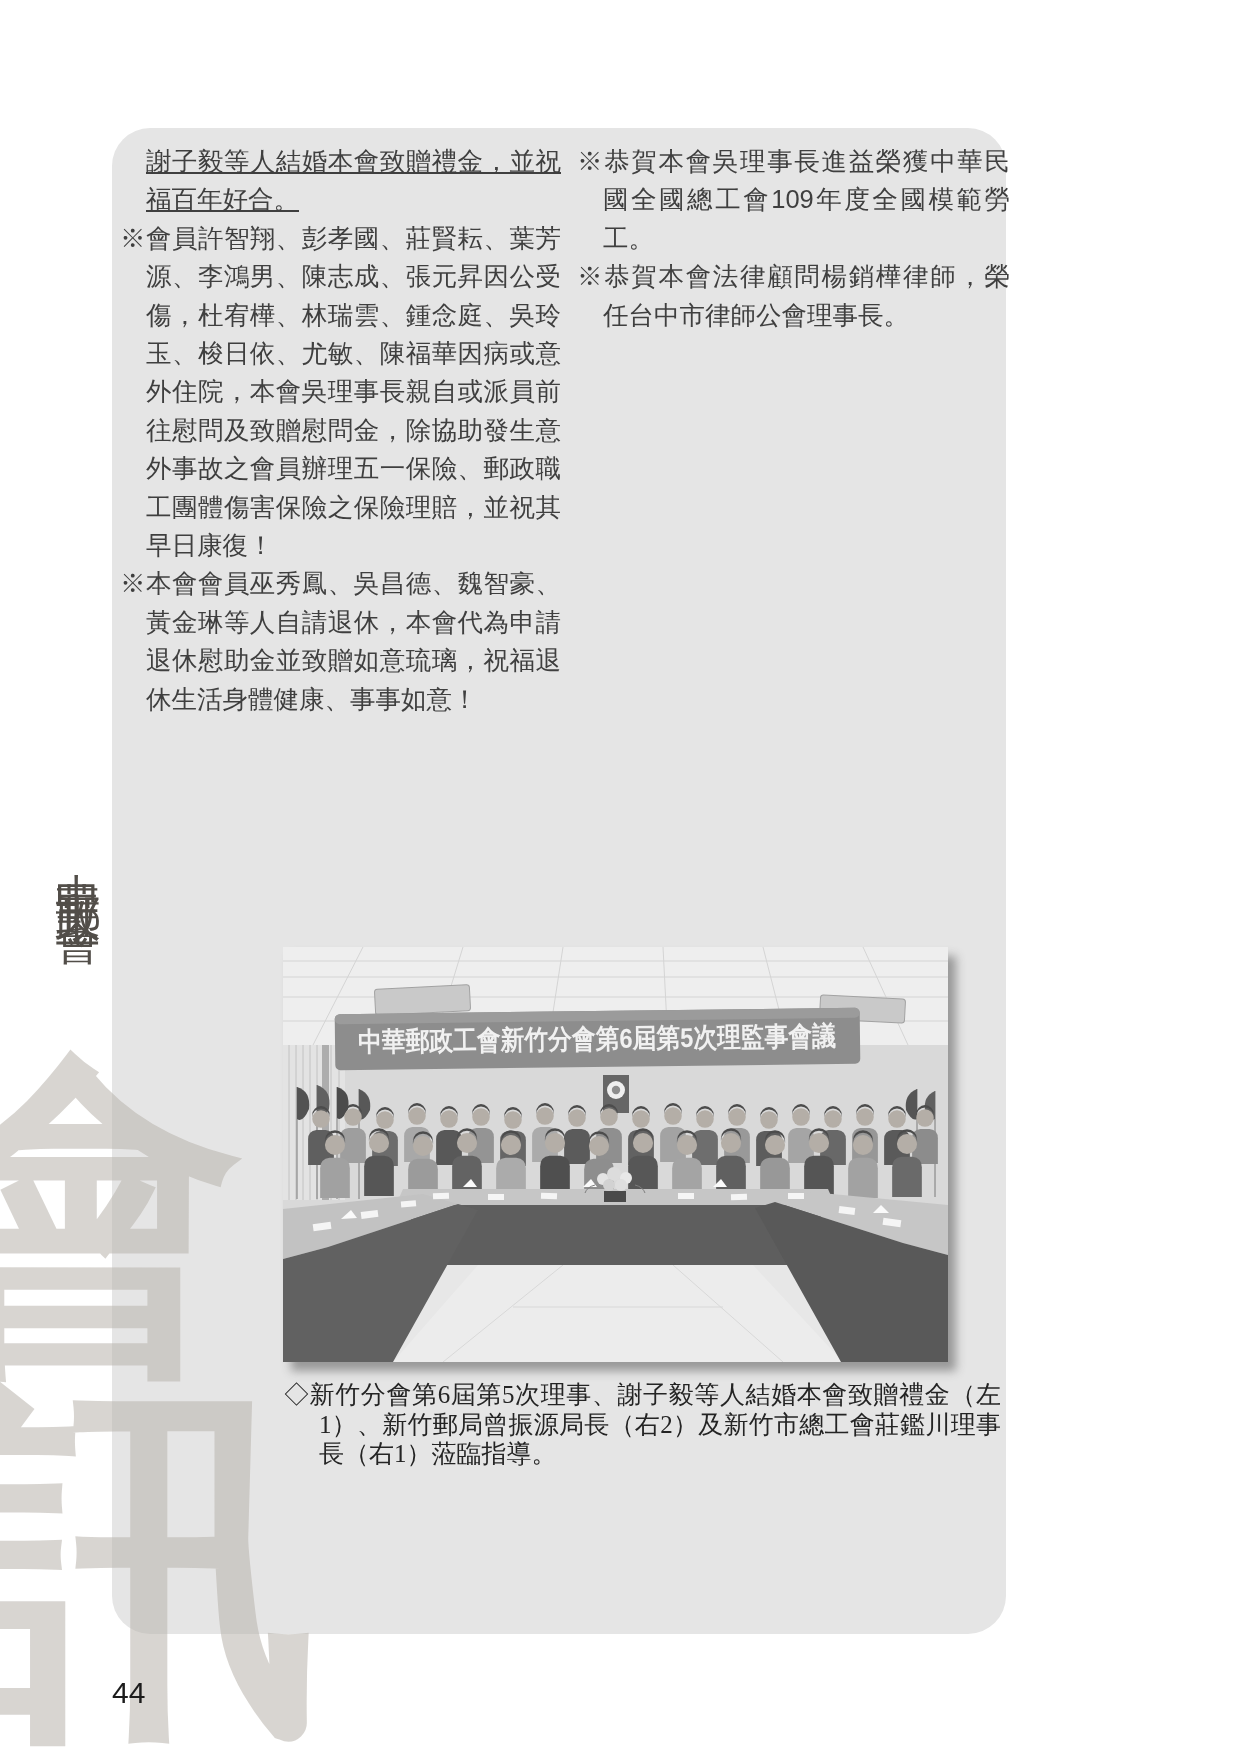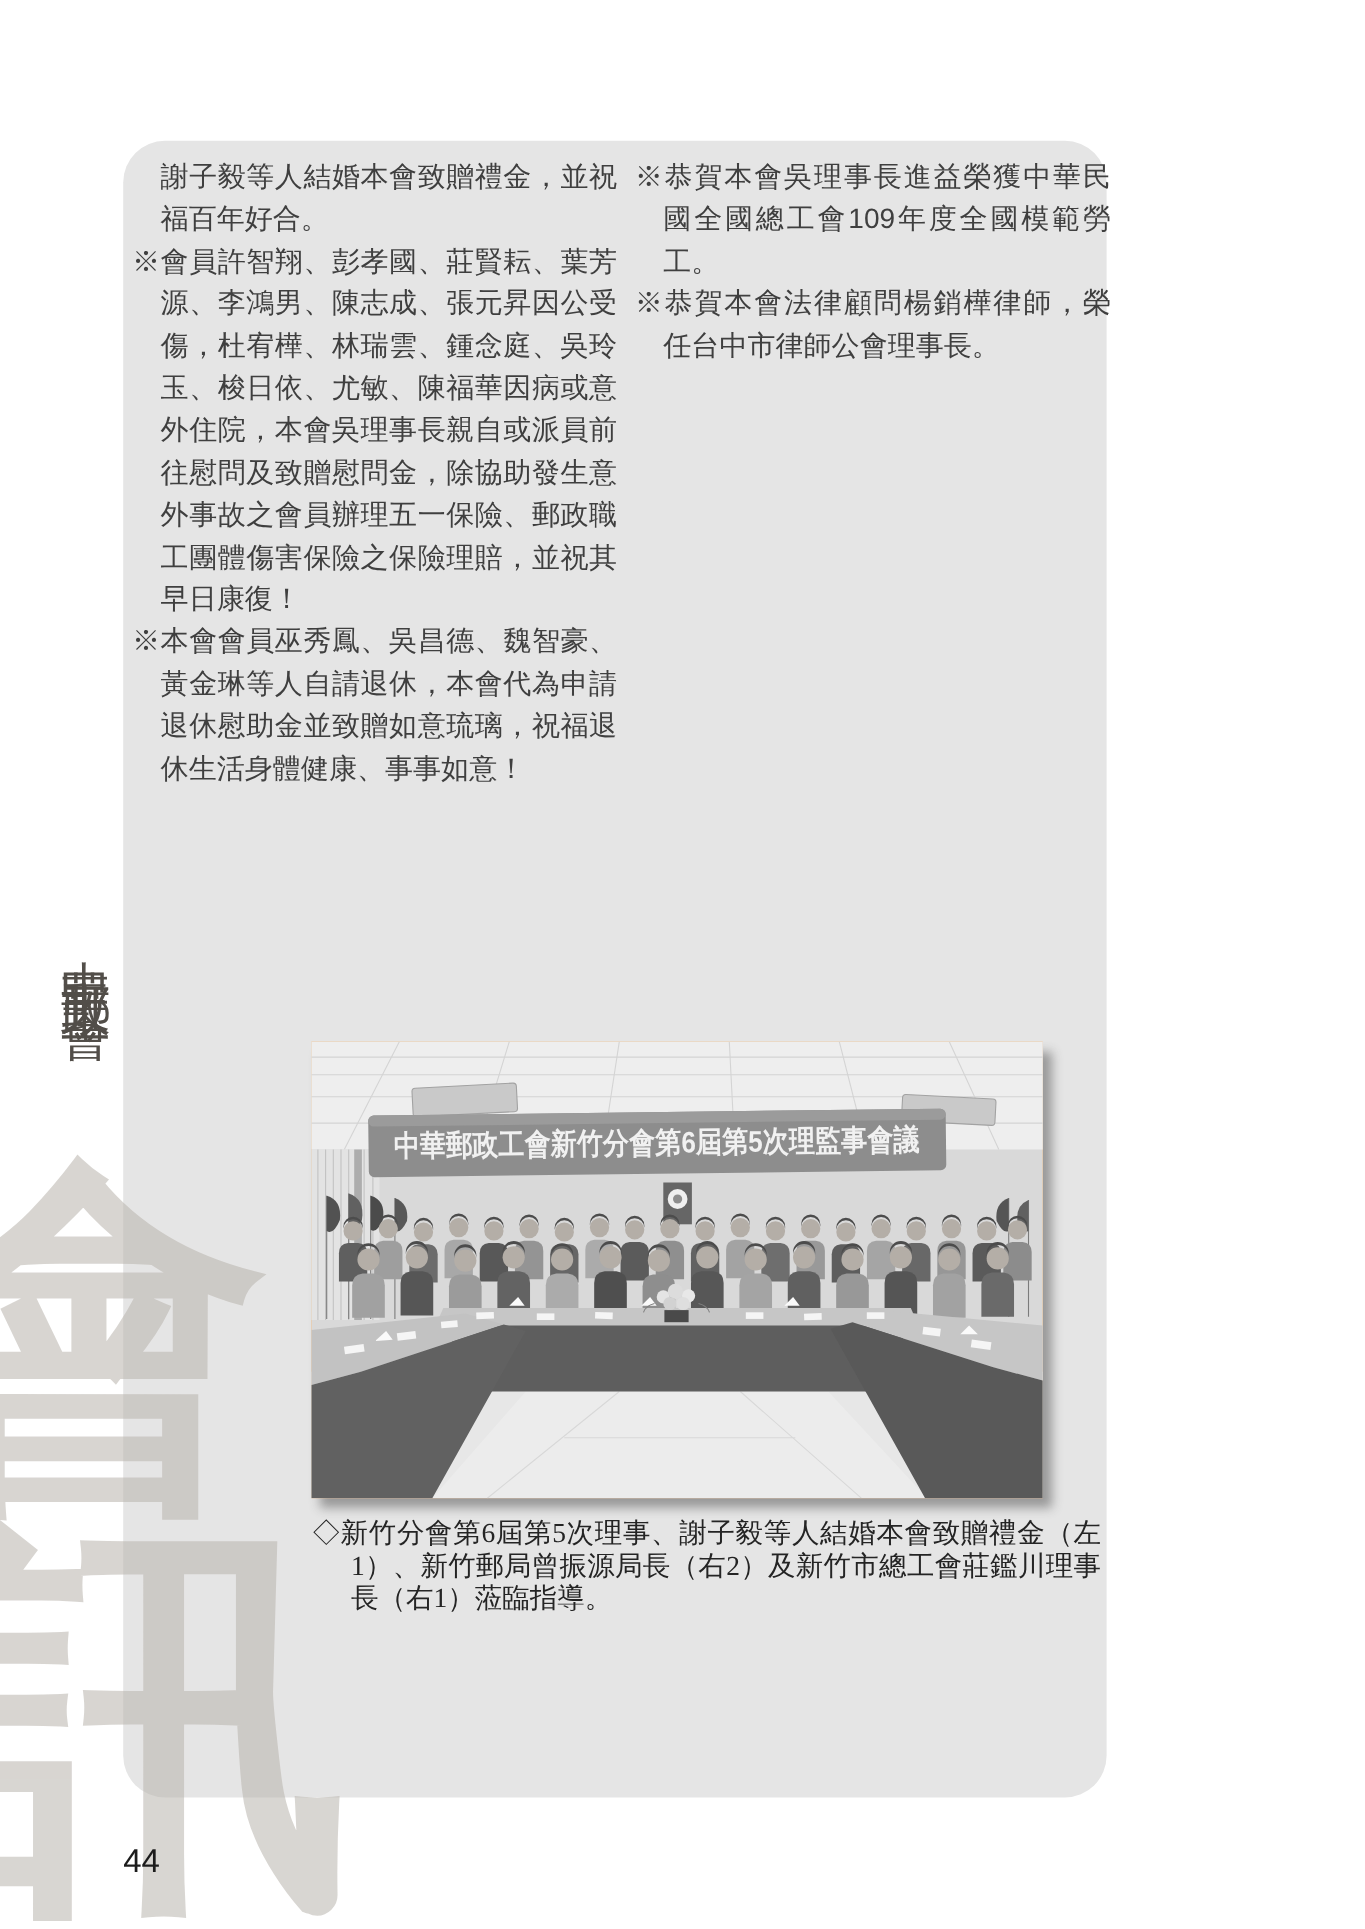--- a/index.html
+++ b/index.html
@@ -24,21 +24,21 @@
     letter-spacing:9px;
   }
   .content{position:absolute;left:0;top:0;width:100%;height:100%;z-index:4;}
   .col{
     position:absolute;top:142px;color:#3f3f3f;font-size:25.5px;
     line-height:38.4px;text-align:justify;text-justify:inter-ideograph;
   }
   .col-left{left:120px;width:441px;}
   .col-right{left:577px;width:433px;}
   .item{margin:0;padding-left:26px;text-indent:-26px;}
-  .item.cont{text-indent:0;}
+  .item.cont{text-indent:0;text-decoration:underline;}
   .photo-wrap{
     position:absolute;left:283px;top:947px;width:665px;height:415px;
     box-shadow:8px 9px 9px rgba(60,60,60,.45);background:#fdba74;
   }
   .caption{
     position:absolute;left:284px;top:1380px;width:682px;
     font-family:"Liberation Serif",serif;font-size:25px;line-height:29.5px;
     color:#242424;padding-left:35px;text-indent:-35px;text-align:justify;
   }
   .page-number{

